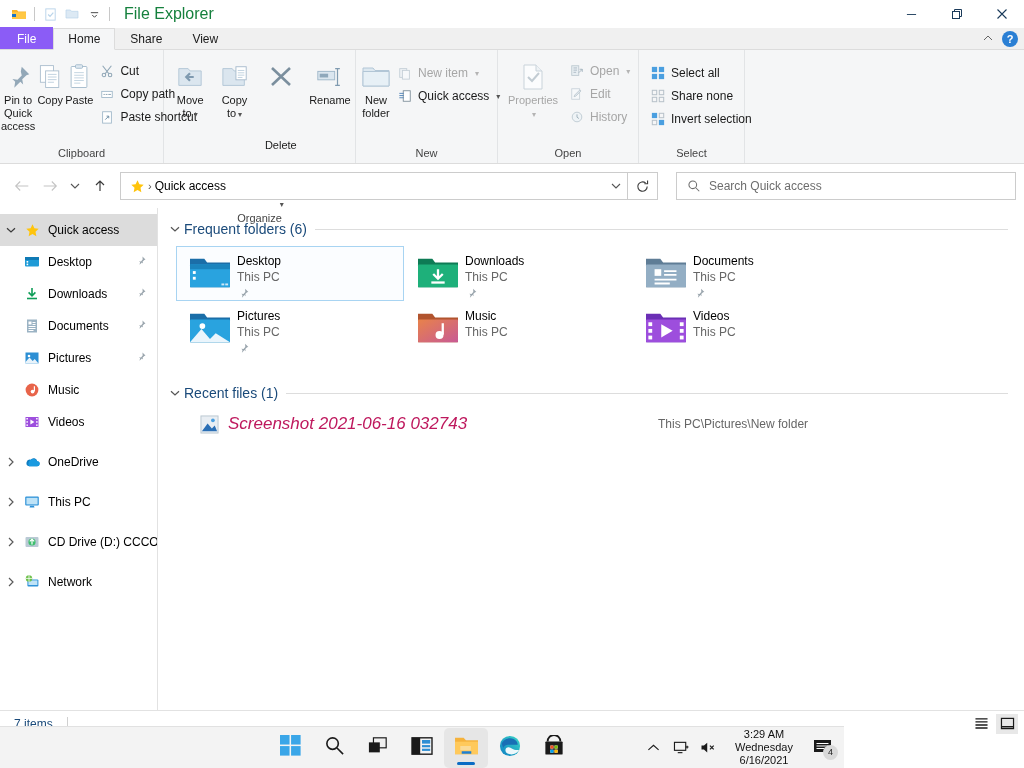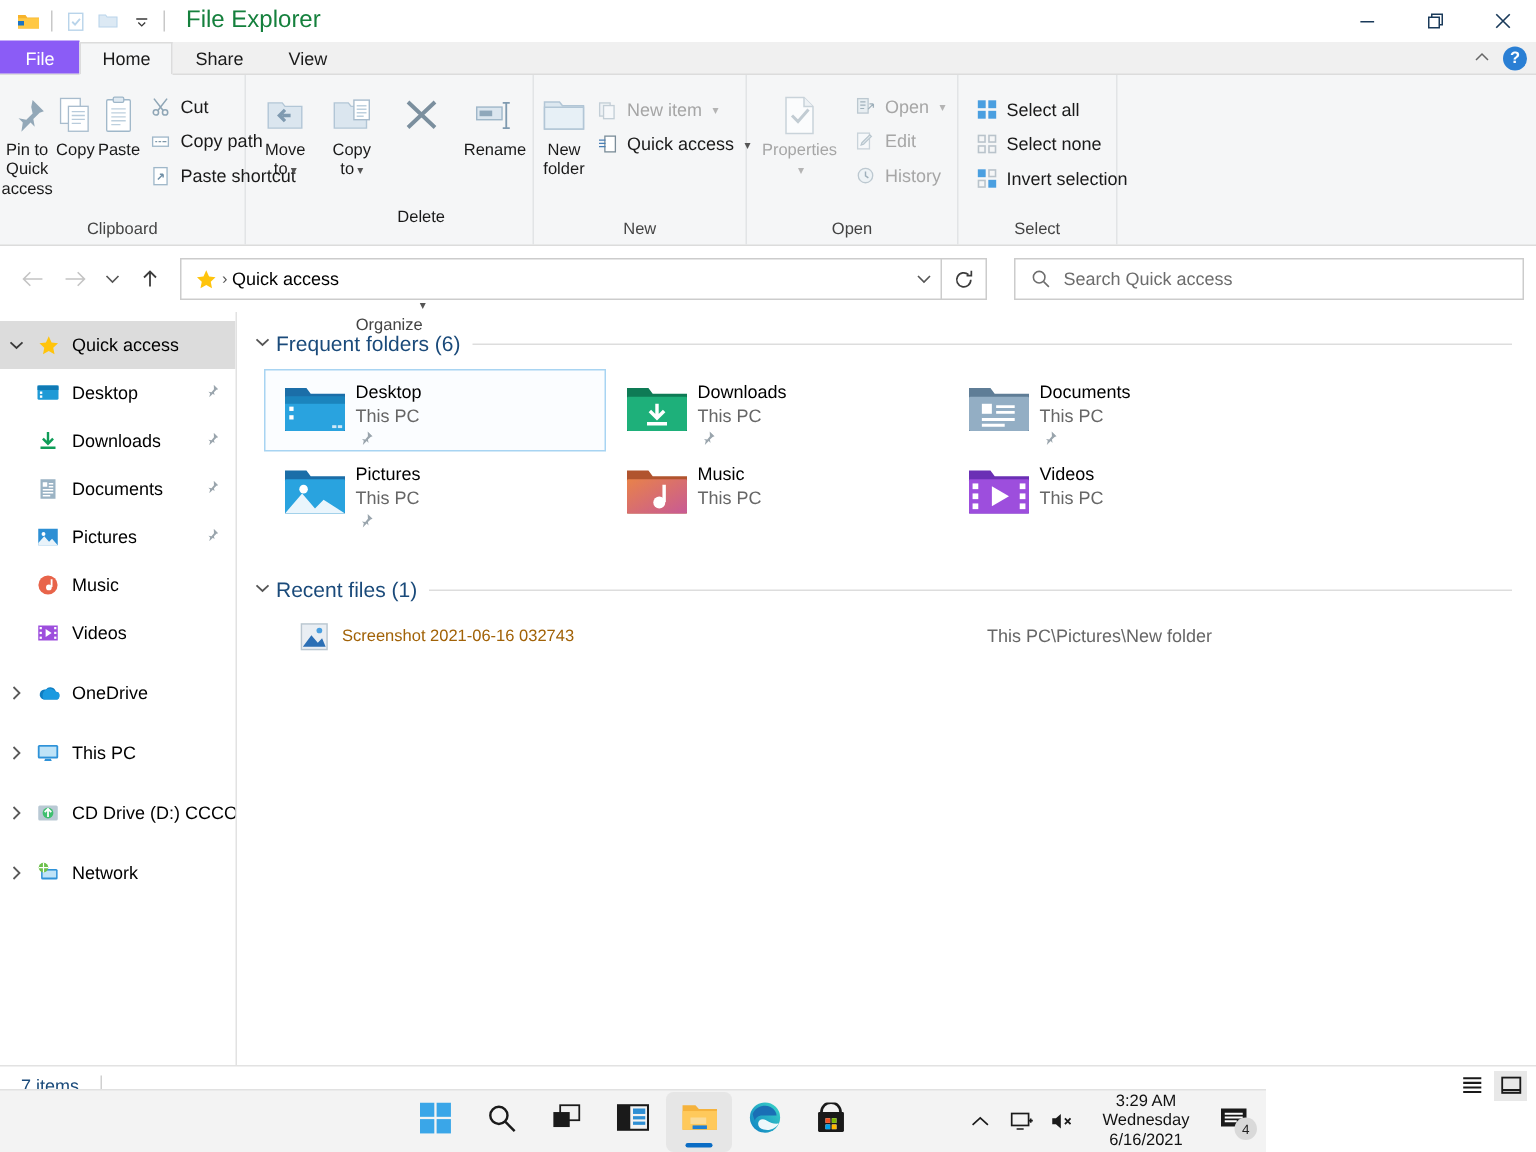--- a/index.html
+++ b/index.html
@@ -192,21 +192,21 @@
   }
   .tile.sel { border-color: #a8d4f2; background: #fbfdff; }
   .tile .ticon { width: 54px; flex: 0 0 54px; display: flex; align-items: flex-start; justify-content: center; padding-top: 2px;}
   .tile .tmeta { padding-top: 2px; min-width: 0; }
   .tile .tname { font-size: 12px; color: #000; line-height: 16px; white-space: nowrap; }
   .tile .tsub { font-size: 12px; color: #666; line-height: 16px; }
   .tile .tpin { margin-top: 1px; }
 
   .recentrow { display: flex; align-items: center; height: 28px; padding-left: 32px; margin-top: 4px;}
   .recentrow .ricon { width: 28px; flex: 0 0 28px; display: flex; align-items: center; }
-  .recentrow .rname { font-size: 11px; color: #a16207; width: 430px; }
+  .recentrow .rname { font-size: 17px; color: #be185d; width: 430px; font-style: italic; }
   .recentrow .rpath { font-size: 12px; color: #666; }
 
   
   .statusbar {
     height: 26px; width: 100%;
     background: #ffffff;
     border-top: 1px solid #e2e2e2;
     display: flex; align-items: center;
     padding: 0 6px 0 14px;
   }
@@ -550,21 +550,21 @@
           <span class="ic">
             <svg width="14" height="14" viewBox="0 0 16 16">
               <g fill="none" stroke="#b9c3cb" stroke-width="1.2">
                 <rect x="1.5" y="1.5" width="5" height="5"></rect>
                   <rect x="9.5" y="1.5" width="5" height="5"></rect>
                 <rect x="1.5" y="9.5" width="5" height="5"></rect>
                   <rect x="9.5" y="9.5" width="5" height="5"></rect>
               </g>
             </svg>
           </span>
-          <span>Select none</span>
+          <span>Share none</span>
         </div>
         <div class="smallbtn">
           <span class="ic">
             <svg width="14" height="14" viewBox="0 0 16 16">
               <rect x="1" y="1" width="6" height="6" fill="#4a9fe0"></rect>
               <rect x="9.5" y="1.5" width="5" height="5" fill="none" stroke="#b9c3cb" stroke-width="1.2"></rect>
               <rect x="1.5" y="9.5" width="5" height="5" fill="none" stroke="#b9c3cb" stroke-width="1.2"></rect>
               <rect x="9" y="9" width="6" height="6" fill="#4a9fe0"></rect>
             </svg>
           </span>

